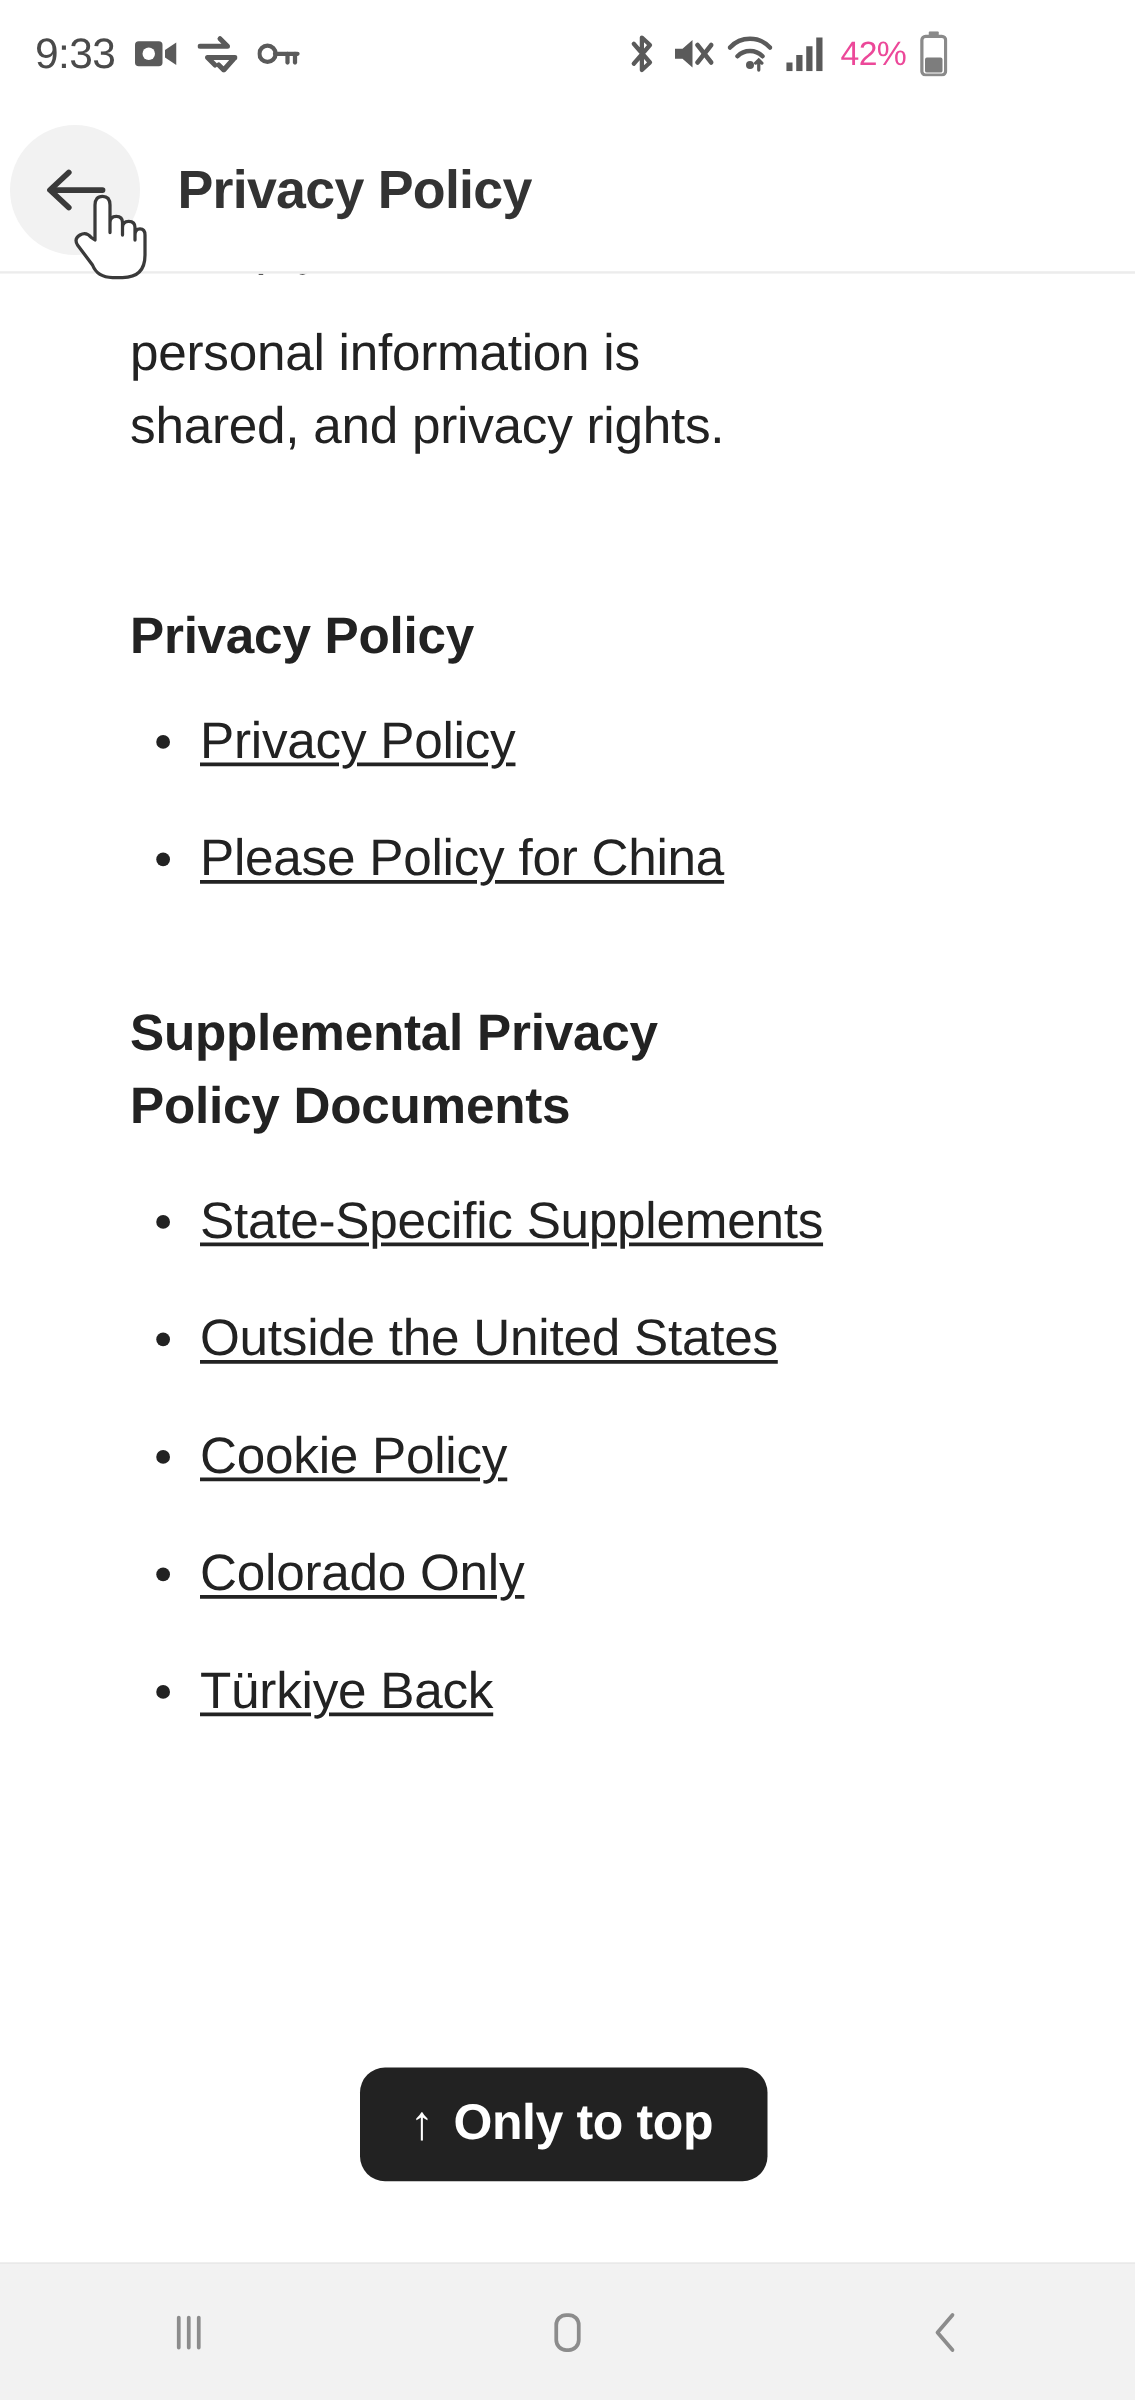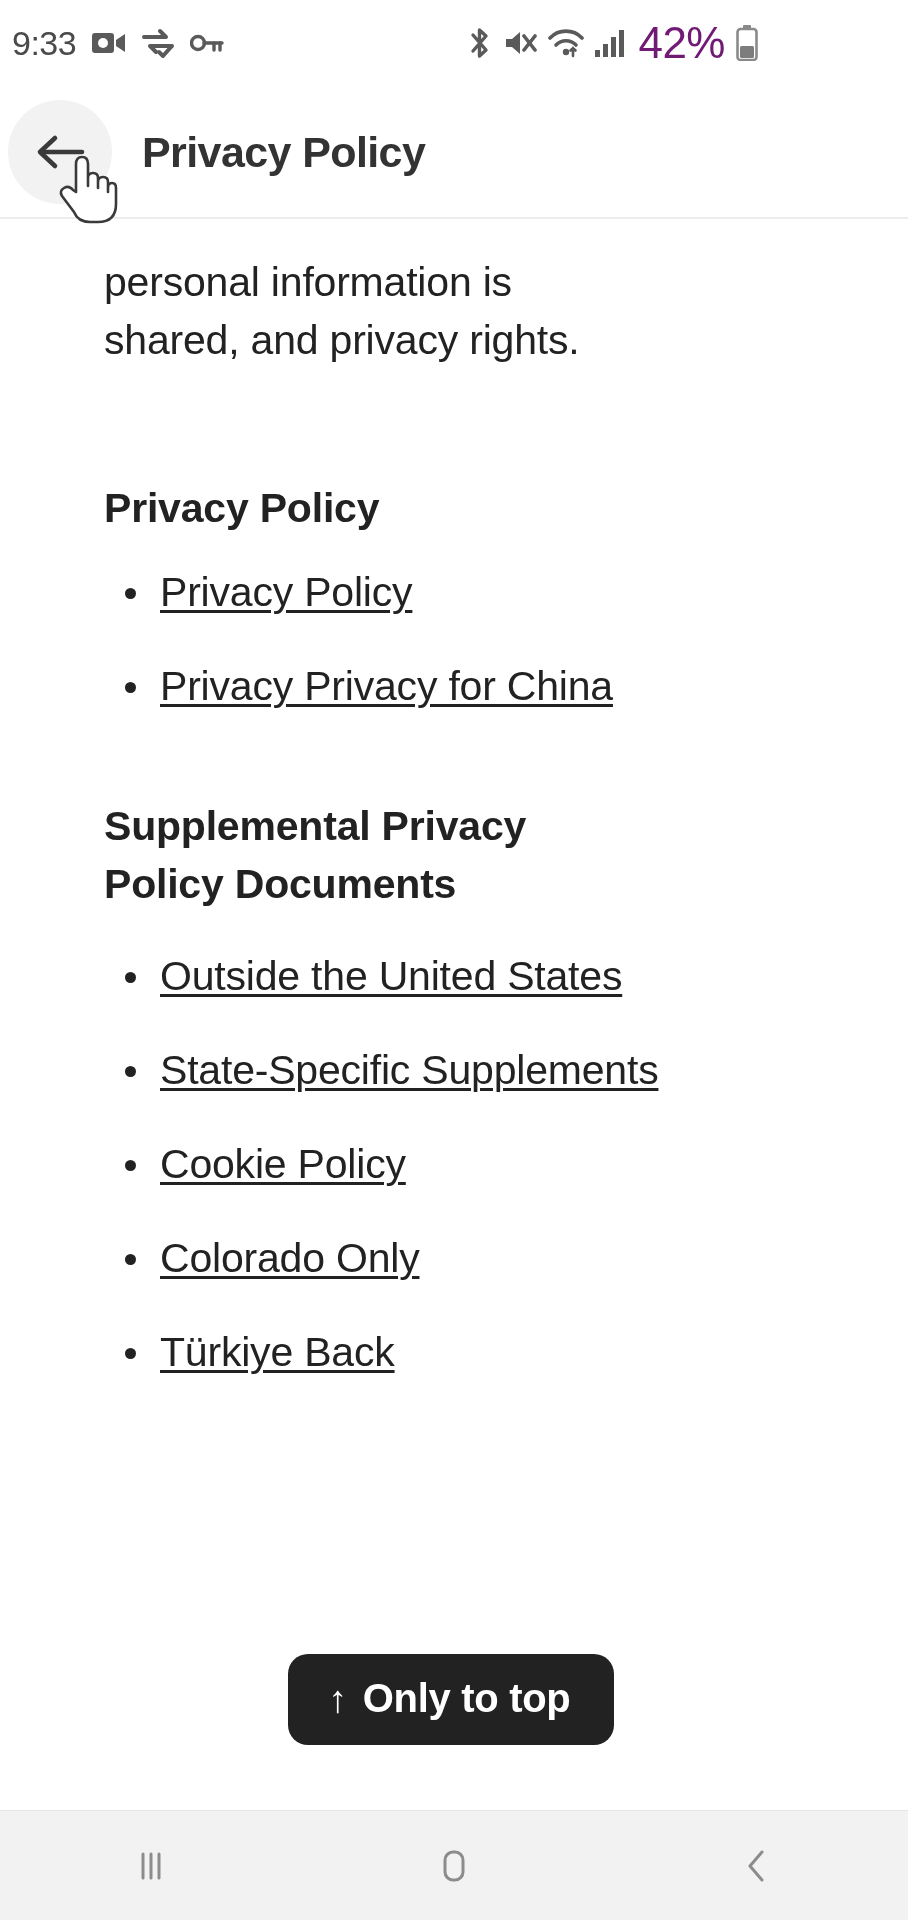--- a/index.html
+++ b/index.html
@@ -8,26 +8,26 @@
     background:#ffffff;
     font-family:"Liberation Sans", sans-serif;
     overflow:hidden;
   }
   #screen { position:relative; width:908px; height:1920px; background:#fff; }
 
   
   .statusbar{
     position:absolute; top:0; left:0; width:784px; height:86px;
     display:flex; align-items:center; justify-content:space-between;
-    padding:0 26px 0 12px; background:#fff;
+    padding:0 26px 0 28px; background:#fff;
   }
   .sb-left{ display:flex; align-items:center; gap:16px; }
   .sb-time{ font-size:34px; color:#4a4a4a; letter-spacing:-0.5px; font-weight:400; }
   .sb-right{ display:flex; align-items:center; gap:11px; }
-  .sb-pct{ font-size:44px; color:#701a75; letter-spacing:-0.5px; }
+  .sb-pct{ font-size:27px; color:#ec4899; letter-spacing:-0.5px; }
   .sb-ico{ display:block; }
 
   
   .header{
     position:absolute; top:86px; left:0; width:908px; height:132px;
     background:#fff; display:flex; align-items:center;
   }
   .back-wrap{
     position:relative; width:104px; height:104px; margin-left:8px;
     display:flex; align-items:center; justify-content:center;
@@ -204,36 +204,36 @@
     <div style="height:50px"></div>
 
     <h2 class="section">Privacy Policy</h2>
 
     <div class="sp-26"></div>
     <ul class="links">
       <li>
         <a href="#">Privacy Policy</a>
       </li>
       <li>
-        <a href="#">Privacy Privacy for China</a>
+        <a href="#">Please Policy for China</a>
       </li>
     </ul>
 
     <div class="sp-12"></div>
 
     <div class="sp-34"></div>
     <h2 class="section">Supplemental Privacy Policy Documents</h2>
 
     <div class="sp-34"></div>
     <ul class="links">
       <li>
+        <a href="#">State-Specific Supplements</a>
+      </li>
+      <li>
         <a href="#">Outside the United States</a>
-      </li>
-      <li>
-        <a href="#">State-Specific Supplements</a>
       </li>
       <li>
         <a href="#">Cookie Policy</a>
       </li>
       <li>
         <a href="#">Colorado Only</a>
       </li>
       <li>
         <a href="#">Türkiye Back</a>
       </li>

